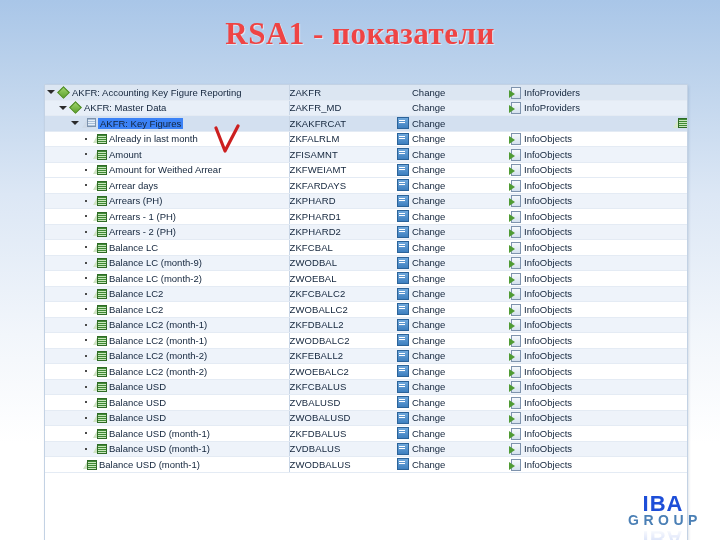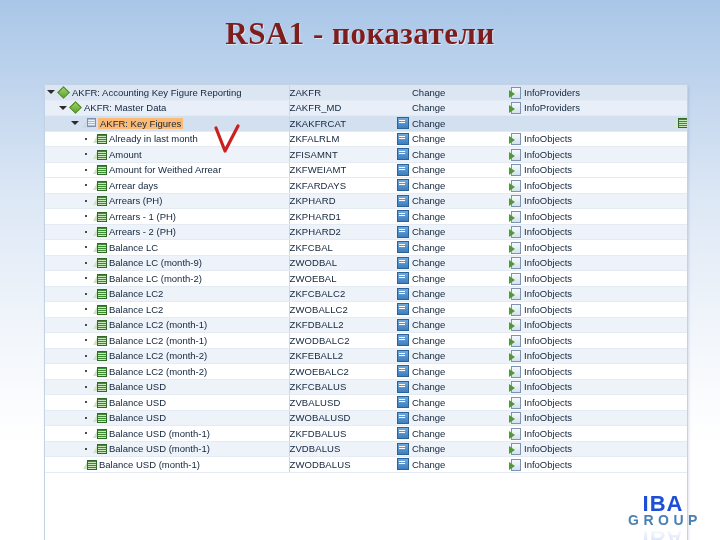--- a/index.html
+++ b/index.html
@@ -7,21 +7,21 @@
     width:720px;height:540px;overflow:hidden;
     font-family:"Liberation Sans",sans-serif;
     background:linear-gradient(to bottom,#a9c6e8 0%,#bdd3ec 14%,#dce7f5 36%,#f2f6fb 62%,#ffffff 82%,#ffffff 100%);
     position:relative;
   }
 
   
   #title{
     position:absolute;left:0;top:16px;width:720px;text-align:center;
     font-family:"Liberation Serif",serif;
-    font-size:31px;font-weight:bold;color:#7f1d1d;
+    font-size:31px;font-weight:bold;color:#ef4444;
     letter-spacing:.5px;
     text-shadow:1px 1px 0 rgba(255,255,255,.55);
   }
 
   
   #panel{
     position:absolute;left:45px;top:85px;width:642px;height:520px;
     background:#ffffff;
     box-shadow:0 0 0 1px #c3d2e4, 1px 1px 3px rgba(40,70,110,.25);
     overflow:hidden;
@@ -151,21 +151,21 @@
     content:"";position:absolute;left:0;top:2px;
     border-left:6px solid transparent;border-right:6px solid transparent;
     border-bottom:10px solid #d7e9cd;
   }
   .bigkf::after{
     content:"";position:absolute;left:5px;top:2px;width:8px;height:8px;
     background:repeating-linear-gradient(#3f8a34,#3f8a34 1px,#c9e6bd 1px,#c9e6bd 2px);
     border:1px solid #2f6b26;
   }
 
-  .hl{background:#fdba74;padding:0 2px;}
+  .hl{background:#3b82f6;padding:0 2px;}
 
   
   #checkmark{position:absolute;left:211px;top:124px;width:34px;height:32px;pointer-events:none;}
 
   
   #logo{position:absolute;right:14px;bottom:4px;width:86px;height:44px;text-align:center;}
   #logo .iba{
     font-family:Liberation Sans, sans-serif;font-weight:bold;font-size:22px;
     color:#1d4ed8;letter-spacing:1px;line-height:24px;
   }

